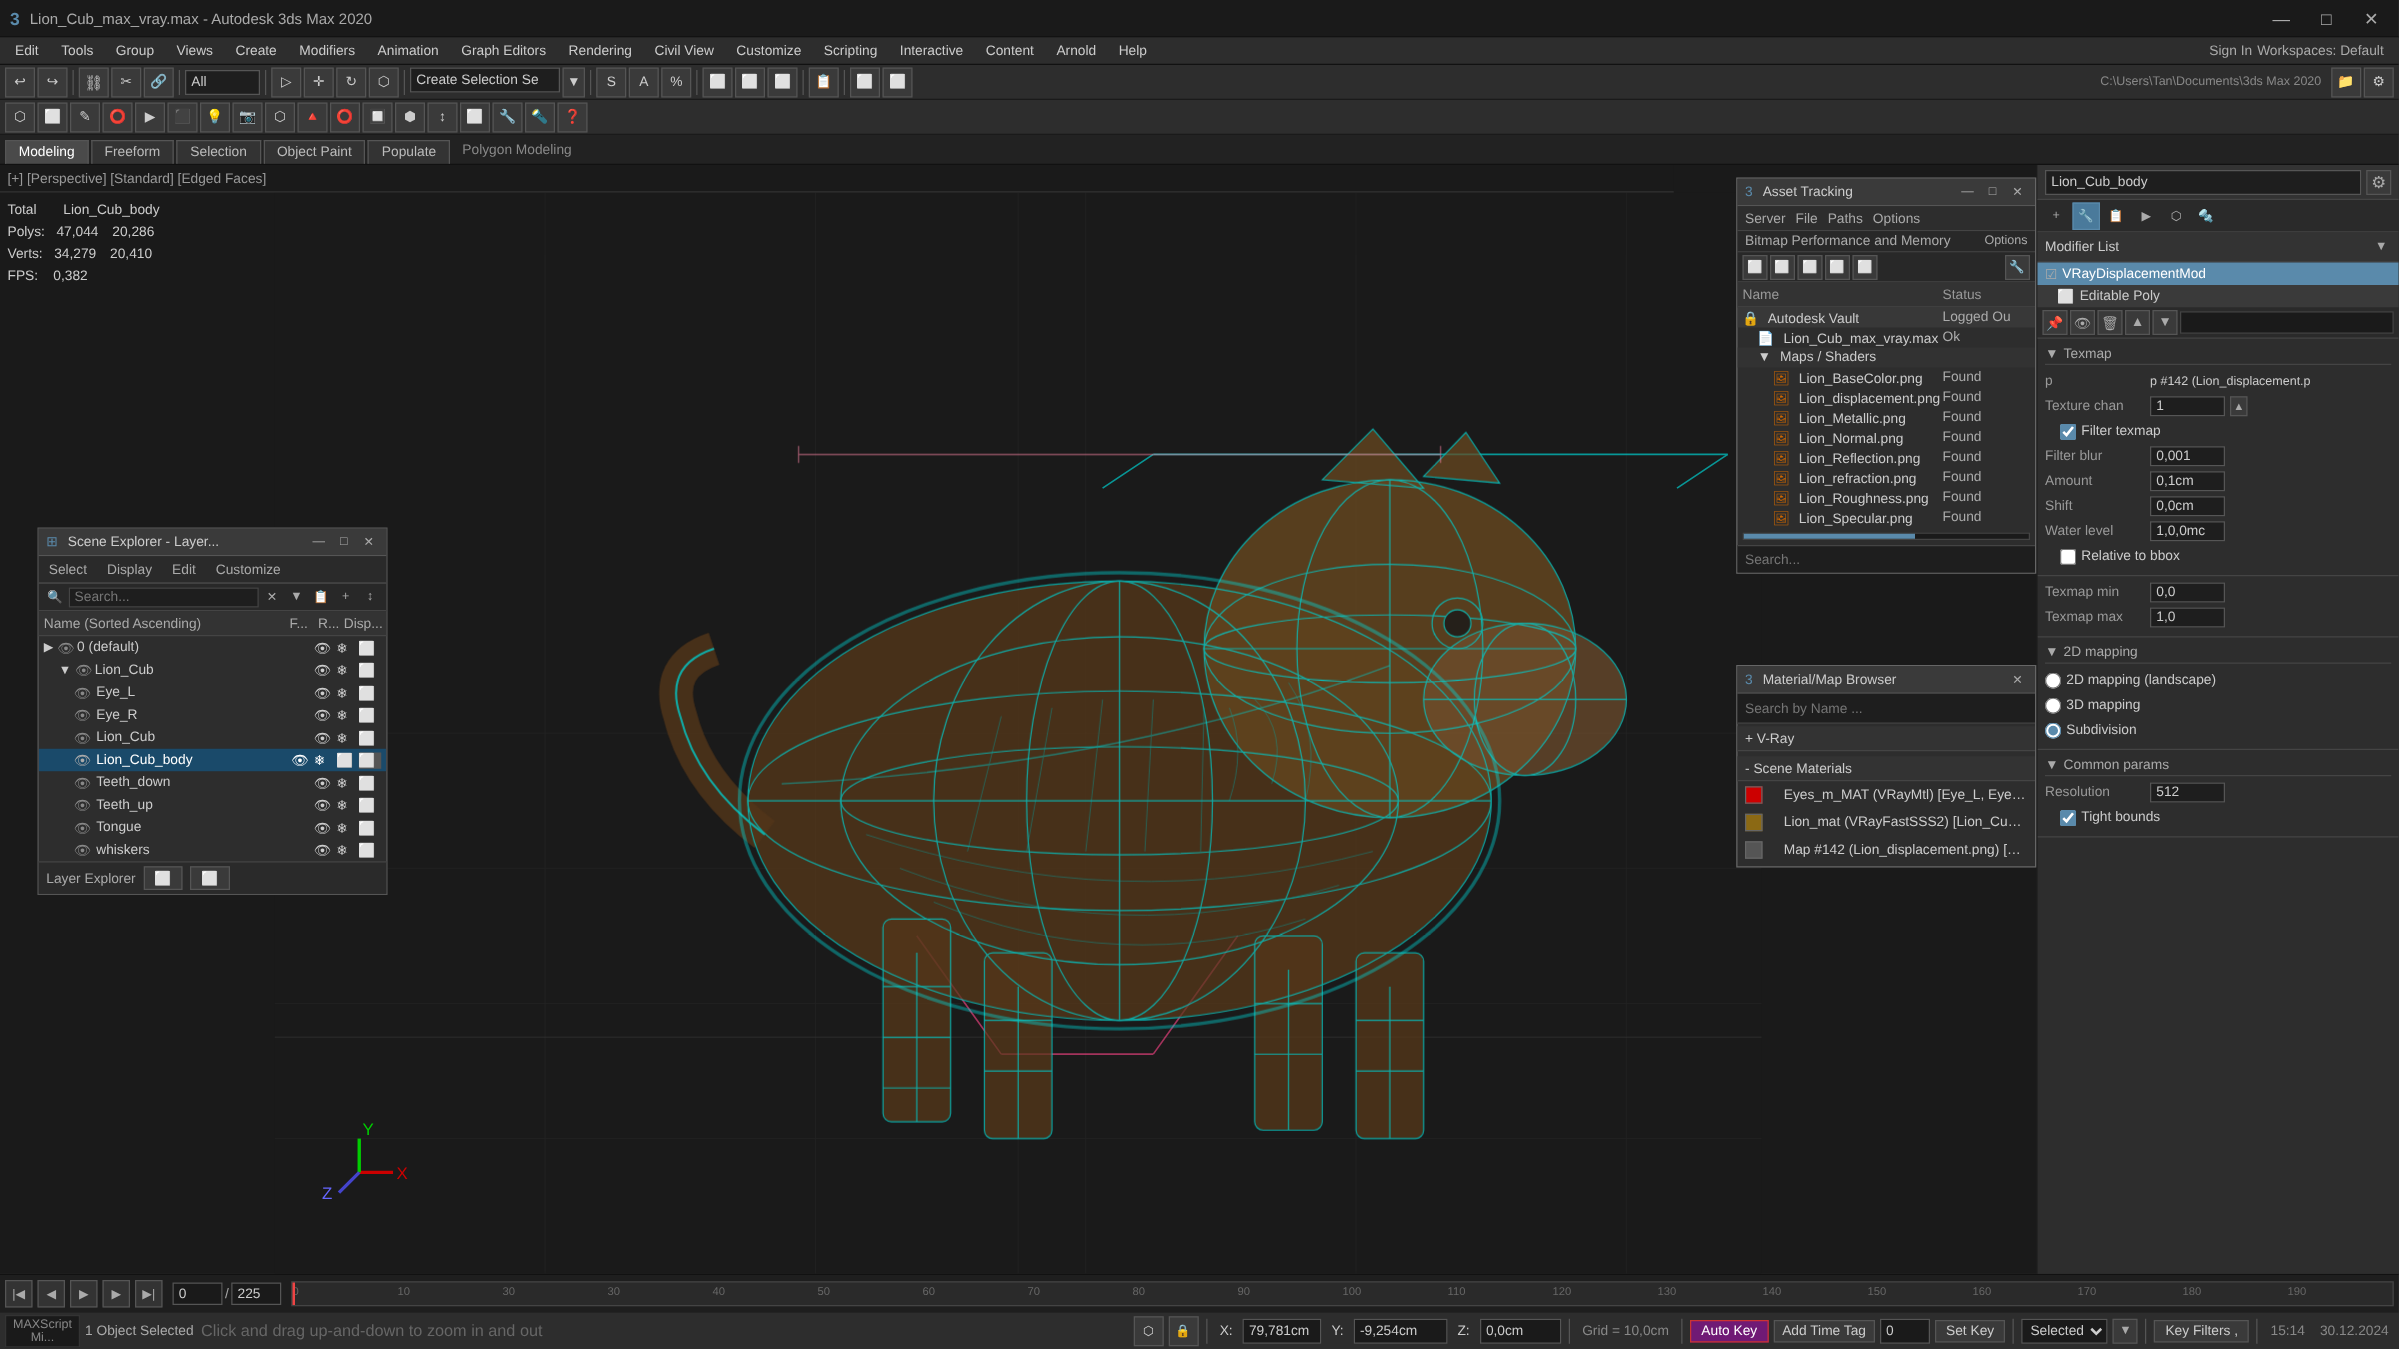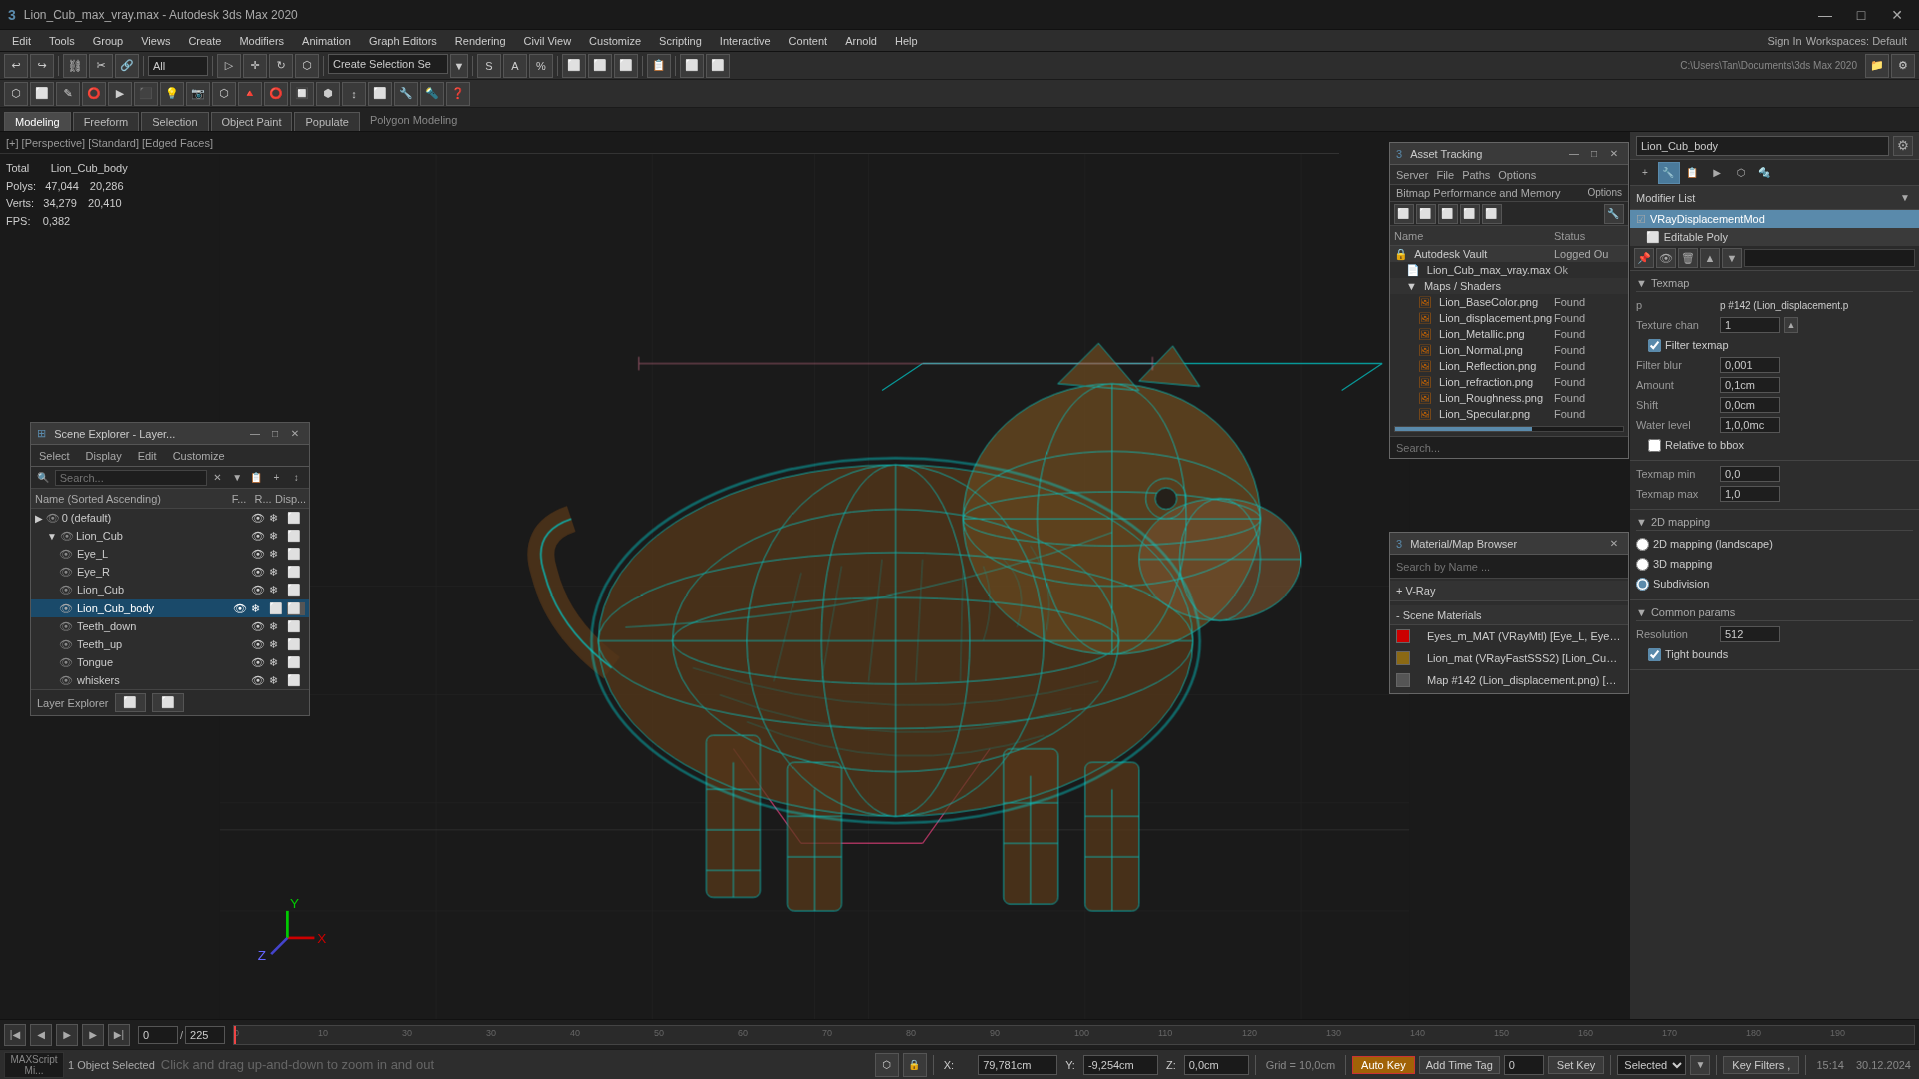--- a/index.html
+++ b/index.html
@@ -1379,29 +1379,29 @@
 <div id="bottom-toolbar">
   <div style="width:60px;background:#1a1a1a;border:1px solid #333;color:#888;font-size:10px;text-align:center;padding:1px;cursor:pointer;">MAXScript Mi...</div>
   <div style="flex:1;display:flex;align-items:center;gap:6px;">
     <span style="color:#aaa;font-size:11px;">1 Object Selected</span>
     <span style="color:#666;font-size:13px;">Click and drag up-and-down to zoom in and out</span>
   </div>
   <button class="bt-btn">⬡</button>
   <button class="bt-btn">🔒</button>
   <div class="bt-sep"></div>
   <span class="bt-label">X:</span>
-  <input class="bt-input" style="width: 79px; margin-left: 16px;" value="79,781cm">
+  <input class="bt-input" style="width: 63px;" value="79,781cm">
   <span class="bt-label">Y:</span>
   <input class="bt-input" style="width: 75px;" value="-9,254cm">
   <span class="bt-label">Z:</span>
   <input class="bt-input" style="width: 65px;" value="0,0cm">
   <div class="bt-sep"></div>
   <span style="color:#888;font-size:11px;padding:0 4px;">Grid = 10,0cm</span>
   <div class="bt-sep"></div>
-  <button style="padding:2px 8px;background:#a16207;border:1px solid #cc3333;color:#fff;cursor:pointer;font-size:11px;text-align:center;">Auto Key</button>
+  <button style="padding:2px 8px;background:#701a75;border:1px solid #cc3333;color:#fff;cursor:pointer;font-size:11px;text-align:center;">Auto Key</button>
   <button style="padding:2px 6px;background:#3a3a3a;border:1px solid #555;color:#ccc;cursor:pointer;font-size:11px;">Add Time Tag</button>
   <div style="display:flex;align-items:center;gap:2px;">
     <input class="bt-input" value="0" style="width: 40px;">
   </div>
   <button style="padding:2px 8px;background:#3a3a3a;border:1px solid #555;color:#ccc;cursor:pointer;font-size:11px;">Set Key</button>
   <div class="bt-sep"></div>
   <select class="bt-select">
     <option>Selected</option>
   </select>
   <button style="width:20px;height:20px;background:#3a3a3a;border:1px solid #555;color:#aaa;cursor:pointer;font-size:10px;">▼</button>

